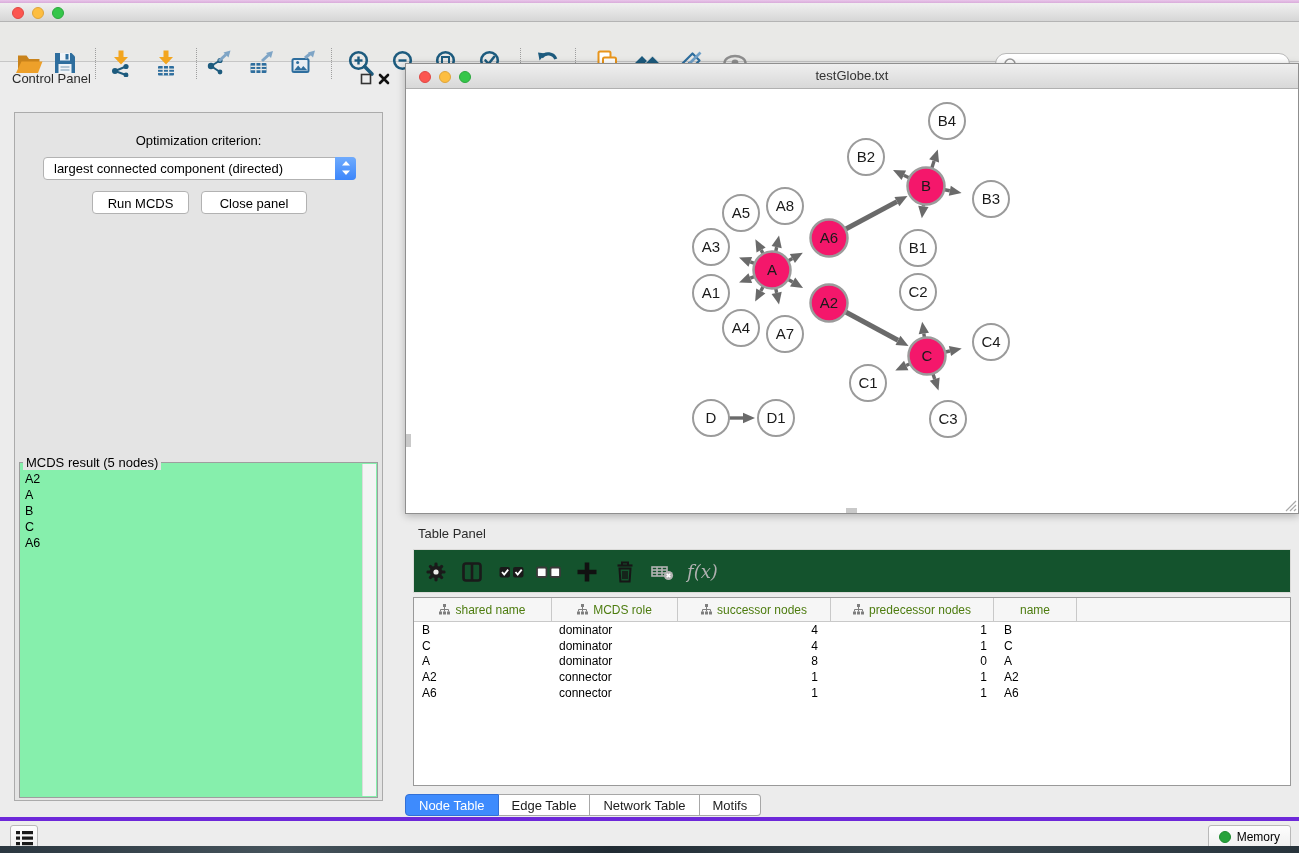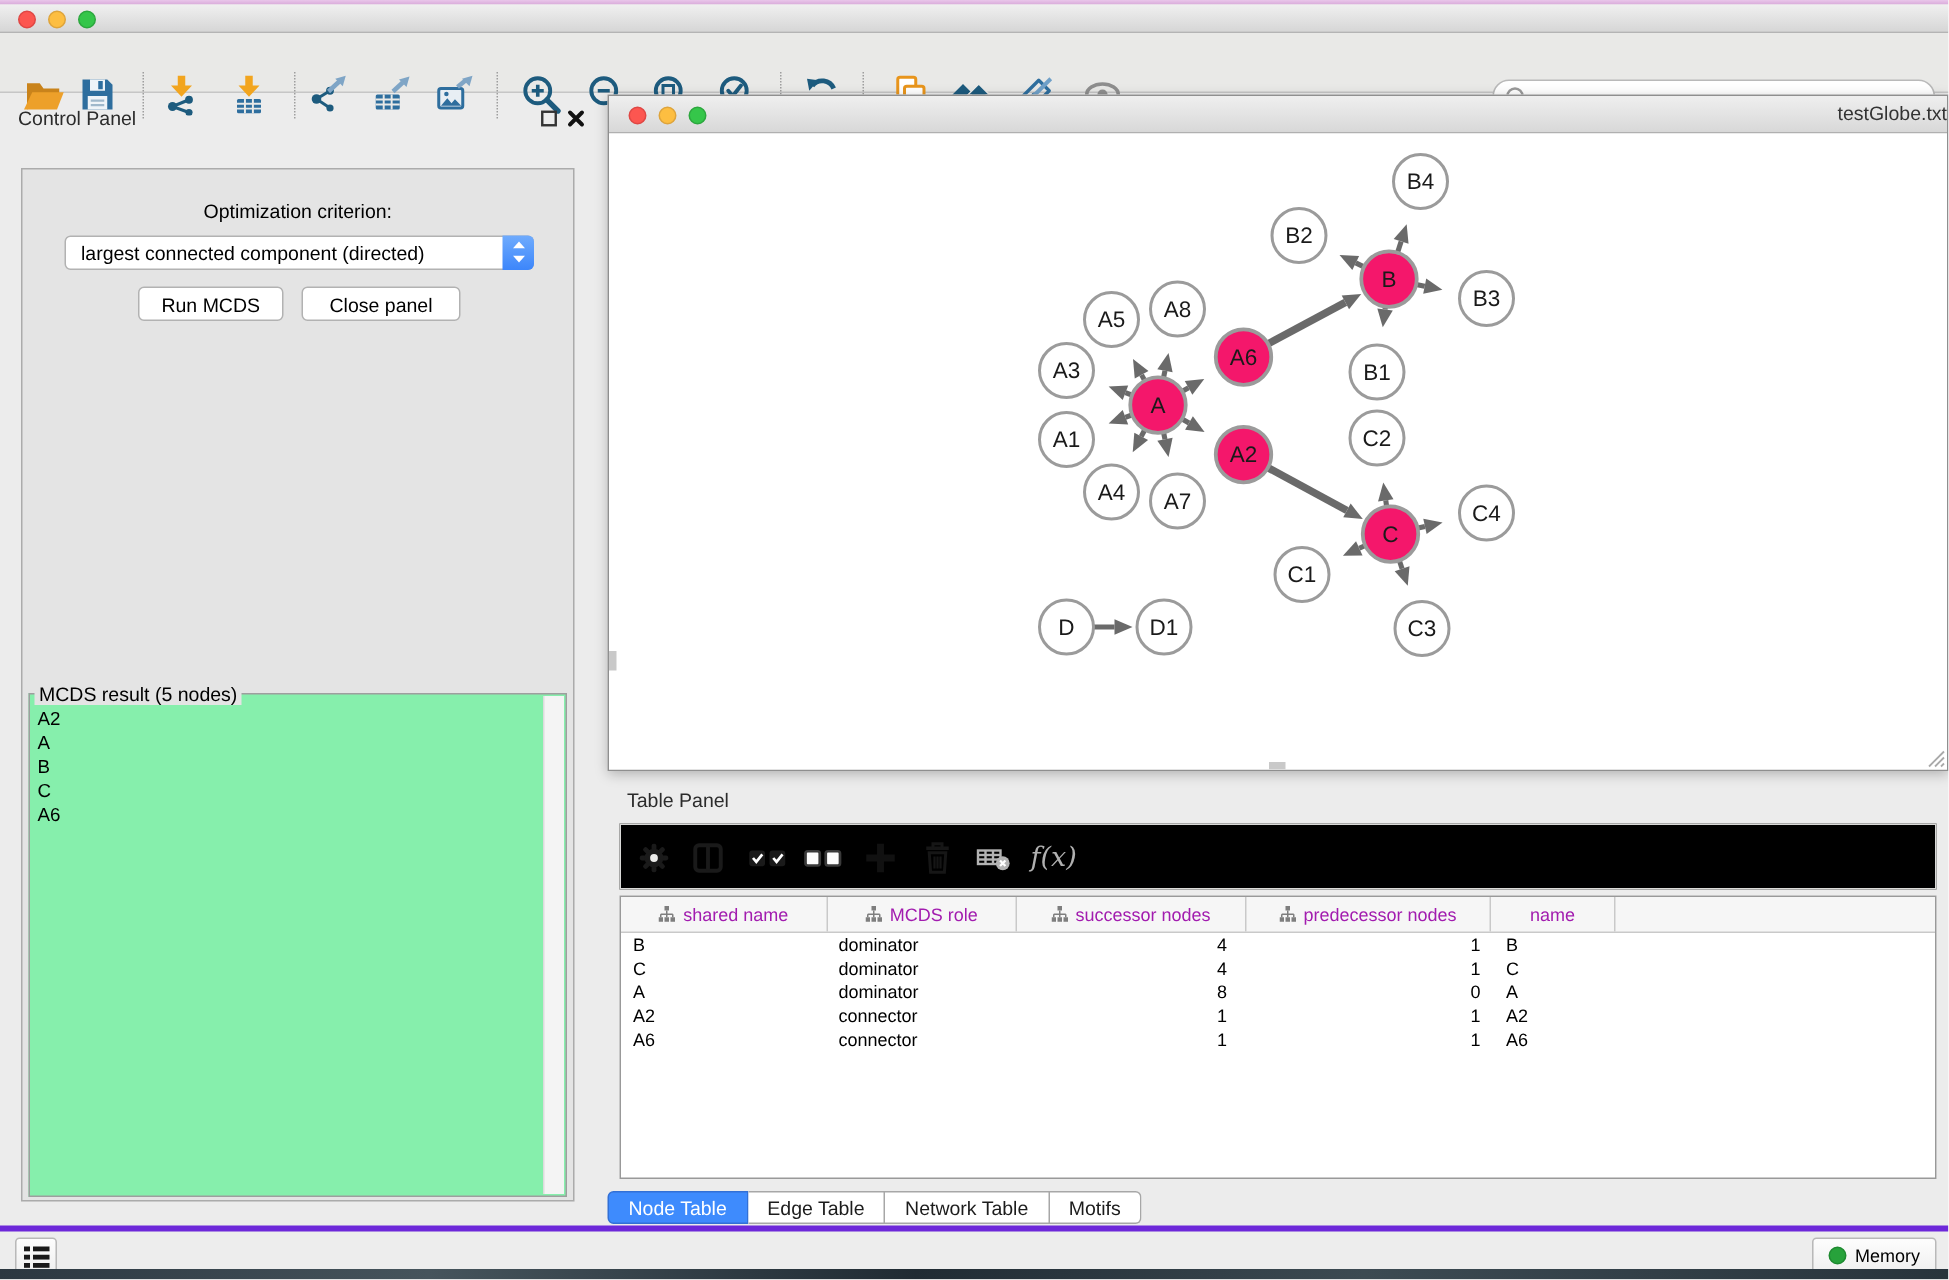--- a/index.html
+++ b/index.html
@@ -36,33 +36,33 @@
   .dropdown .dcap{position:absolute;right:-1px;top:-1px;width:21px;height:23px;background:linear-gradient(#6FABFD,#3C86FB);border-radius:0 4px 4px 0;}
   .btn{position:absolute;height:23px;background:#FFF;border:1px solid #B2B2B2;border-radius:4px;font-size:13px;color:#000;text-align:center;line-height:21px;box-sizing:border-box;cursor:pointer;}
   .fieldset{position:absolute;left:19px;top:400px;width:359px;height:336px;border:1px solid #9E9E9E;background:#86efac;box-sizing:border-box;}
   .fieldset .legend{position:absolute;left:3px;top:-8px;background:#E4E4E4;padding:0 3px;font-size:13px;color:#000;}
   .mcds-list{position:absolute;left:1px;top:8px;right:14px;bottom:1px;padding-left:4px;overflow:hidden;}
   .mcds-item{font-size:12.5px;color:#000;line-height:16px;cursor:default;}
   .mcds-scroll{position:absolute;top:1px;bottom:1px;right:1px;width:13px;background:#F4F4F4;border-left:1px solid #DCDCDC;}
   
   .net-window{position:absolute;left:405px;top:63px;width:894px;height:451px;background:#FFF;border:1px solid #8F8F8F;box-sizing:border-box;box-shadow:0 2px 8px rgba(0,0,0,.25);}
   .net-titlebar{position:absolute;left:0;top:0;right:0;height:25px;background:linear-gradient(#EFEFEF,#D8D8D8);border-bottom:1px solid #B0B0B0;box-sizing:border-box;}
-  .net-title{position:absolute;left:0;right:0;top:4px;text-align:right;font-size:13px;color:#333;}
+  .net-title{position:absolute;left:0;right:0;top:4px;text-align:center;font-size:13px;color:#333;}
   .net-canvas{position:absolute;left:0;top:25px;right:0;bottom:0;background:#FFF;overflow:hidden;}
   .vscroll-nub{position:absolute;left:0;top:345px;width:5px;height:13px;background:#C9C9C9;}
   .hscroll-nub{position:absolute;left:440px;bottom:0;width:11px;height:5px;background:#C9C9C9;}
   .resize-grip{position:absolute;right:1px;bottom:1px;}
   
   .table-panel{position:absolute;left:405px;top:520px;width:894px;height:297px;}
-  .tp-toolbar{position:absolute;left:8px;top:29px;width:878px;height:44px;background:#000000;border:1px solid #DADAD8;box-sizing:border-box;}
+  .tp-toolbar{position:absolute;left:8px;top:29px;width:878px;height:44px;background:#14532d;border:1px solid #DADAD8;box-sizing:border-box;}
   .t2btn{position:absolute;top:8px;width:28px;height:28px;cursor:pointer;}
   .fx{font-family:"DejaVu Serif",serif;font-style:italic;font-size:18px;color:#B0B0B0;line-height:28px;}
   .ttable{position:absolute;left:8px;top:77px;width:878px;height:189px;background:#FFF;border:1px solid #999;box-sizing:border-box;overflow:hidden;}
   .thead{display:grid;grid-template-columns:138px 126px 153px 163px 83px 1fr;height:23px;background:#F6F6F6;border-bottom:1px solid #C9C9C9;}
-  .th{display:flex;align-items:center;justify-content:center;gap:5px;font-size:12px;color:#a21caf;border-right:1px solid #C9C9C9;overflow:hidden;}
+  .th{display:flex;align-items:center;justify-content:center;gap:5px;font-size:12px;color:#4d7c0f;border-right:1px solid #C9C9C9;overflow:hidden;}
   .trow{display:grid;grid-template-columns:138px 126px 153px 163px 83px 1fr;height:15.8px;align-items:center;cursor:default;}
   .tcell{font-size:12px;color:#000;white-space:nowrap;overflow:hidden;}
   .tcell.c0{padding-left:8px;}
   .tcell.c1{padding-left:7px;}
   .tcell.c2{text-align:right;padding-right:13px;}
   .tcell.c3{text-align:right;padding-right:7px;}
   .tcell.c4{padding-left:10px;}
   .tp-tabs{position:absolute;left:0;right:0;top:274px;display:flex;justify-content:flex-start;}
   
   .statusbar{position:absolute;left:0;top:817px;width:100%;height:29px;background:#EDEDED;border-top:4px solid #6d28d9;box-sizing:border-box;}

